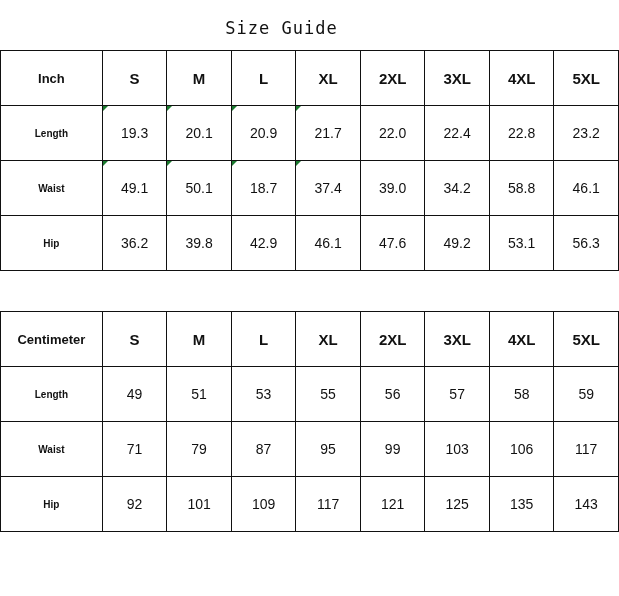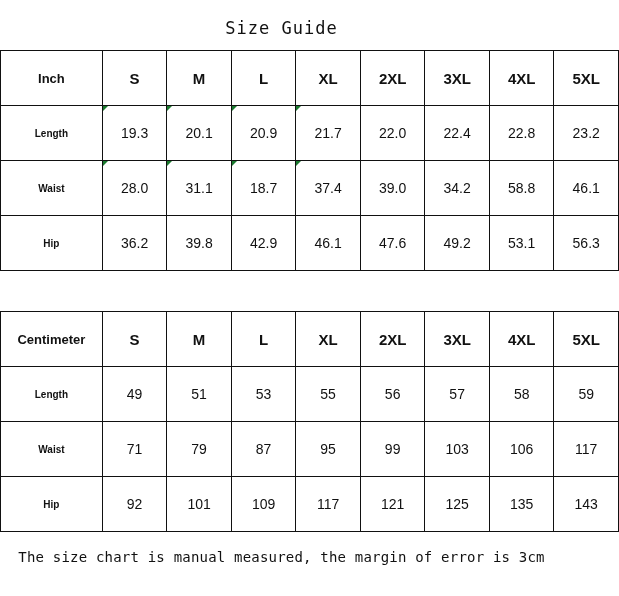--- a/index.html
+++ b/index.html
@@ -128,22 +128,22 @@
         <td class="mark">20.1</td>
         <td class="mark">20.9</td>
         <td class="mark">21.7</td>
         <td>22.0</td>
         <td>22.4</td>
         <td>22.8</td>
         <td>23.2</td>
       </tr>
       <tr>
         <td class="rowhead">Waist</td>
-        <td class="mark">28.0</td>
-        <td class="mark">31.1</td>
+        <td class="mark">49.1</td>
+        <td class="mark">50.1</td>
         <td class="mark">18.7</td>
         <td class="mark">37.4</td>
         <td>39.0</td>
         <td>34.2</td>
         <td>58.8</td>
         <td>46.1</td>
       </tr>
       <tr>
         <td class="rowhead">Hip</td>
         <td>36.2</td>
@@ -215,15 +215,14 @@
         <td>109</td>
         <td>117</td>
         <td>121</td>
         <td>125</td>
         <td>135</td>
         <td>143</td>
       </tr>
     </tbody>
   </table>
 
-  <div class="footer">The size chart is manual measured, the margin of error is 3cm</div>
 
 </div>
 
 </body></html>

